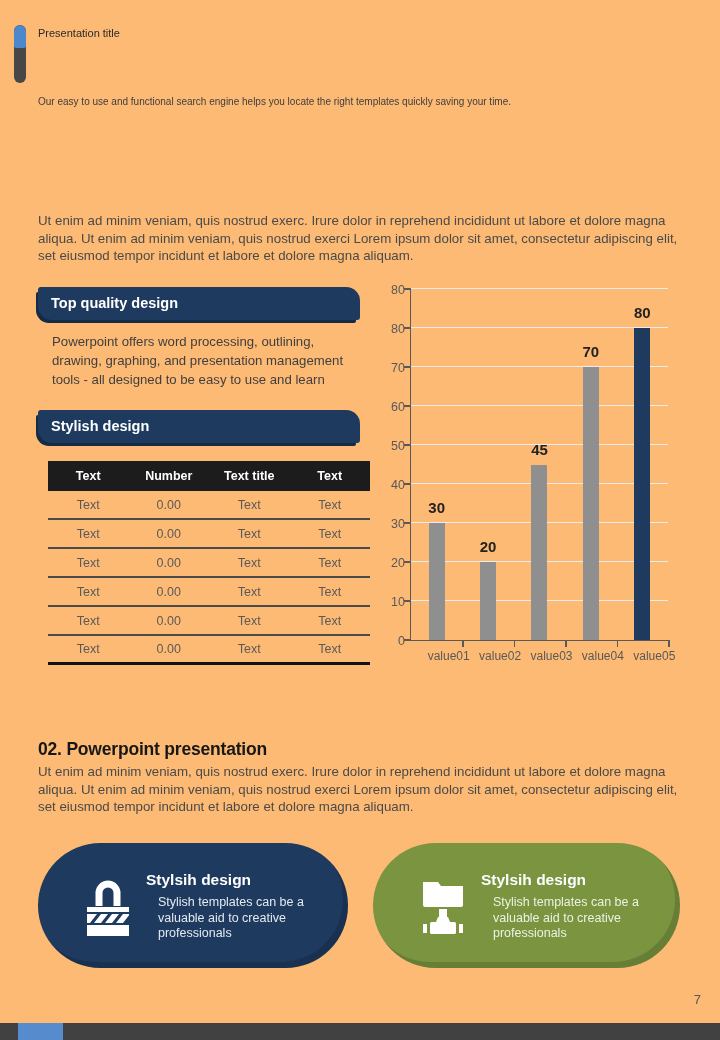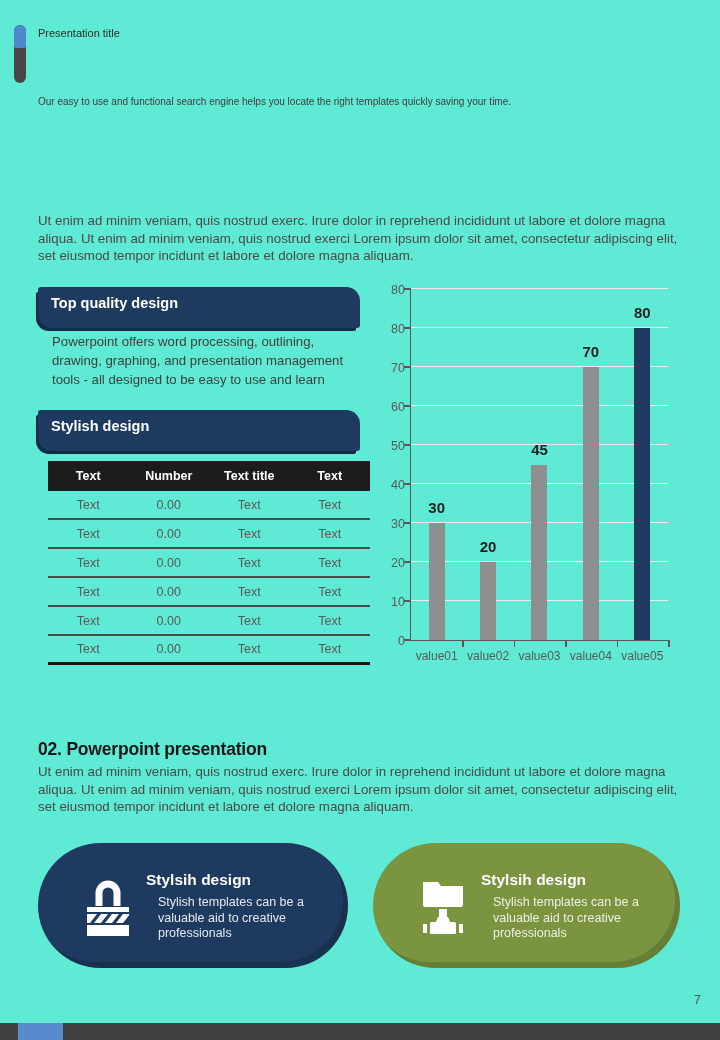--- a/index.html
+++ b/index.html
@@ -1,34 +1,34 @@
 <!DOCTYPE html>
 <html><head>
 <meta charset="utf-8">
 <style>
   * { margin:0; padding:0; box-sizing:border-box; }
   html,body { background:#ffffff; }
   body { width:720px; height:1040px; font-family:"Liberation Sans", sans-serif; position:relative; overflow:hidden; }
-  .slide { position:absolute; inset:0; background:#5eead4; }
+  .slide { position:absolute; inset:0; background:#fdba74; }
 
   
   .top-pill { position:absolute; left:14px; top:25px; width:12px; height:58px; background:#474747; border-radius:6px; overflow:hidden; }
   .top-pill .accent { position:absolute; left:0; top:0; width:100%; height:23px; background:#4d87cc; border-radius:6px 6px 2px 2px; }
   .eyebrow { position:absolute; left:38px; top:27px; font-size:11px; color:#2b2b2b; }
   .main-title { position:absolute; left:38px; top:43px; font-size:28px; font-weight:bold; color:#0b0b0b; letter-spacing:-0.5px; }
   .subtitle { position:absolute; left:38px; top:91px; width:610px; font-size:10px; line-height:21.5px; color:#3e3e3e; }
 
   
   .sec-heading { position:absolute; left:38px; font-size:17.5px; font-weight:bold; color:#171717; letter-spacing:-0.2px; }
   .sec-body { position:absolute; left:38px; width:648px; font-size:13.3px; line-height:17.5px; color:#4a4a4a; }
   #sec1-heading { top:189px; } #sec1-body { top:212px; }
   #sec2-heading { top:739px; } #sec2-body { top:763px; }
 
   
-  .banner { position:absolute; left:38px; width:322px; height:41px; background:#1e3a5f;
+  .banner { position:absolute; left:38px; width:322px; height:33px; background:#1e3a5f;
             border-radius:3px 14px 3px 14px; box-shadow:-3px 4px 0 -1px #142b47;
             color:#fff; font-weight:bold; font-size:14.5px; line-height:33px; padding-left:13px; }
   #banner1 { top:287px; } #banner2 { top:410px; }
   .callout-body { position:absolute; left:52px; top:332px; width:308px; font-size:13.2px; line-height:19px; color:#3f3f3f; }
 
   
   .data-table { position:absolute; left:48px; top:461px; width:322px; }
   .t-header { display:flex; background:#1c1c1c; height:30px; align-items:center; }
   .t-header .cell { flex:1; text-align:center; color:#fff; font-weight:bold; font-size:12.5px; }
   .t-row { display:flex; height:29px; align-items:center; border-bottom:2px solid #4a4a4a; }
@@ -39,21 +39,21 @@
   .chart { position:absolute; left:392px; top:283px; width:292px; height:400px; }
   .plot { position:absolute; left:18px; top:7px; width:258px; height:351px;
           border-left:1.5px solid #595959; border-bottom:1.5px solid #595959; }
   .gridline { position:absolute; left:0; width:100%; height:1px; background:#ececec; }
   .y-label { position:absolute; left:-36px; width:30px; text-align:right; font-size:12.5px; color:#595959; }
   .y-tick { position:absolute; left:-7px; width:7px; height:1.5px; background:#595959; }
   .x-tick { position:absolute; bottom:-7px; width:1.5px; height:7px; background:#595959; }
   .slot { position:absolute; bottom:0; height:100%; }
   .bar { position:absolute; bottom:0; left:50%; transform:translateX(-50%); width:16px; }
   .bar-value { position:absolute; left:50%; transform:translateX(-50%); font-size:15px; font-weight:bold; color:#222; }
-  .x-label { position:absolute; top:calc(100% + 9px); width:100%; text-align:center; font-size:12px; color:#595959; }
+  .x-label { position:absolute; top:calc(100% + 9px); width:100%; text-align:center; font-size:12px; color:#595959;margin-left:12px; }
 
   
   .card { position:absolute; top:843px; height:125px; border-radius:63px; color:#fff;
           box-shadow:inset -5px -6px 0 rgba(0,0,0,0.15); }
   #card1 { left:38px; width:310px; background:#1e3a5f; }
   #card2 { left:373px; width:307px; background:#7a9440; }
   .card .icon-box { position:absolute; left:46px; top:31px; width:48px; height:62px; }
   .card .card-title { position:absolute; left:108px; top:28px; font-size:15.5px; font-weight:bold; color:#fff; }
   .card .card-body { position:absolute; left:108px; top:52px; width:178px; font-size:12.5px; line-height:15.5px; color:#e4eaf0;margin-left:12px; }
   #card2 .card-body { color:#edf2e2; }

